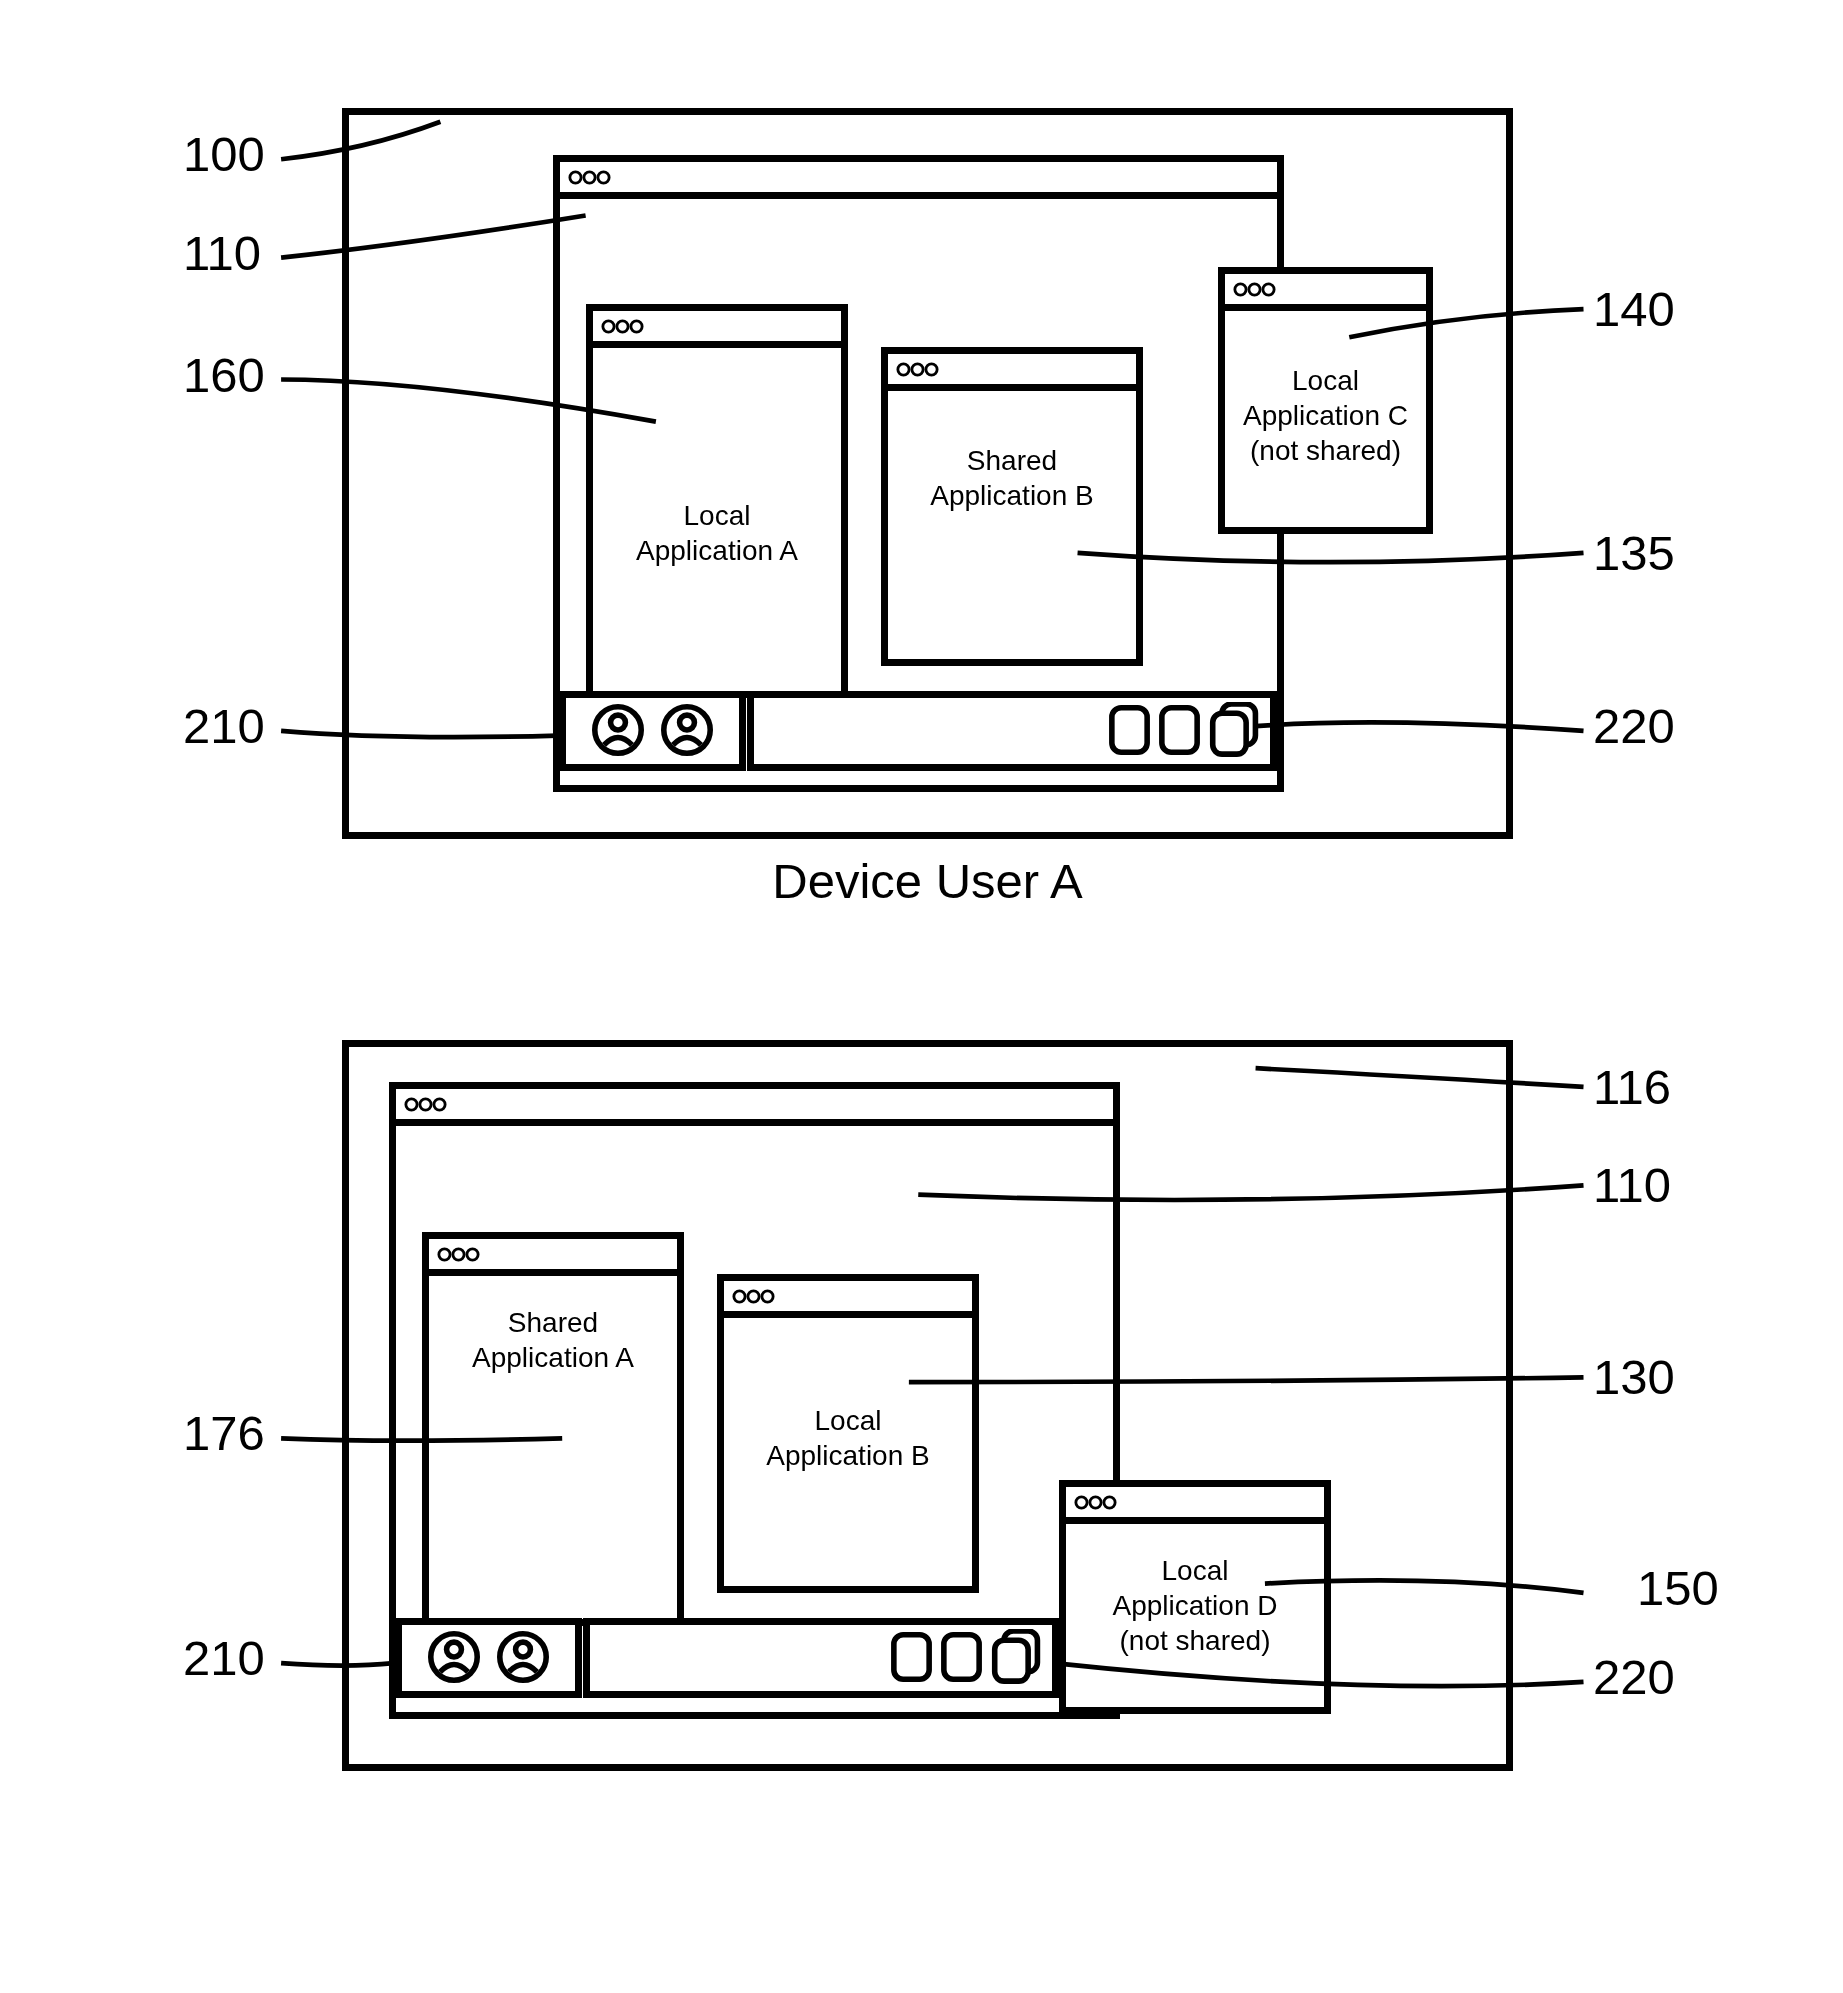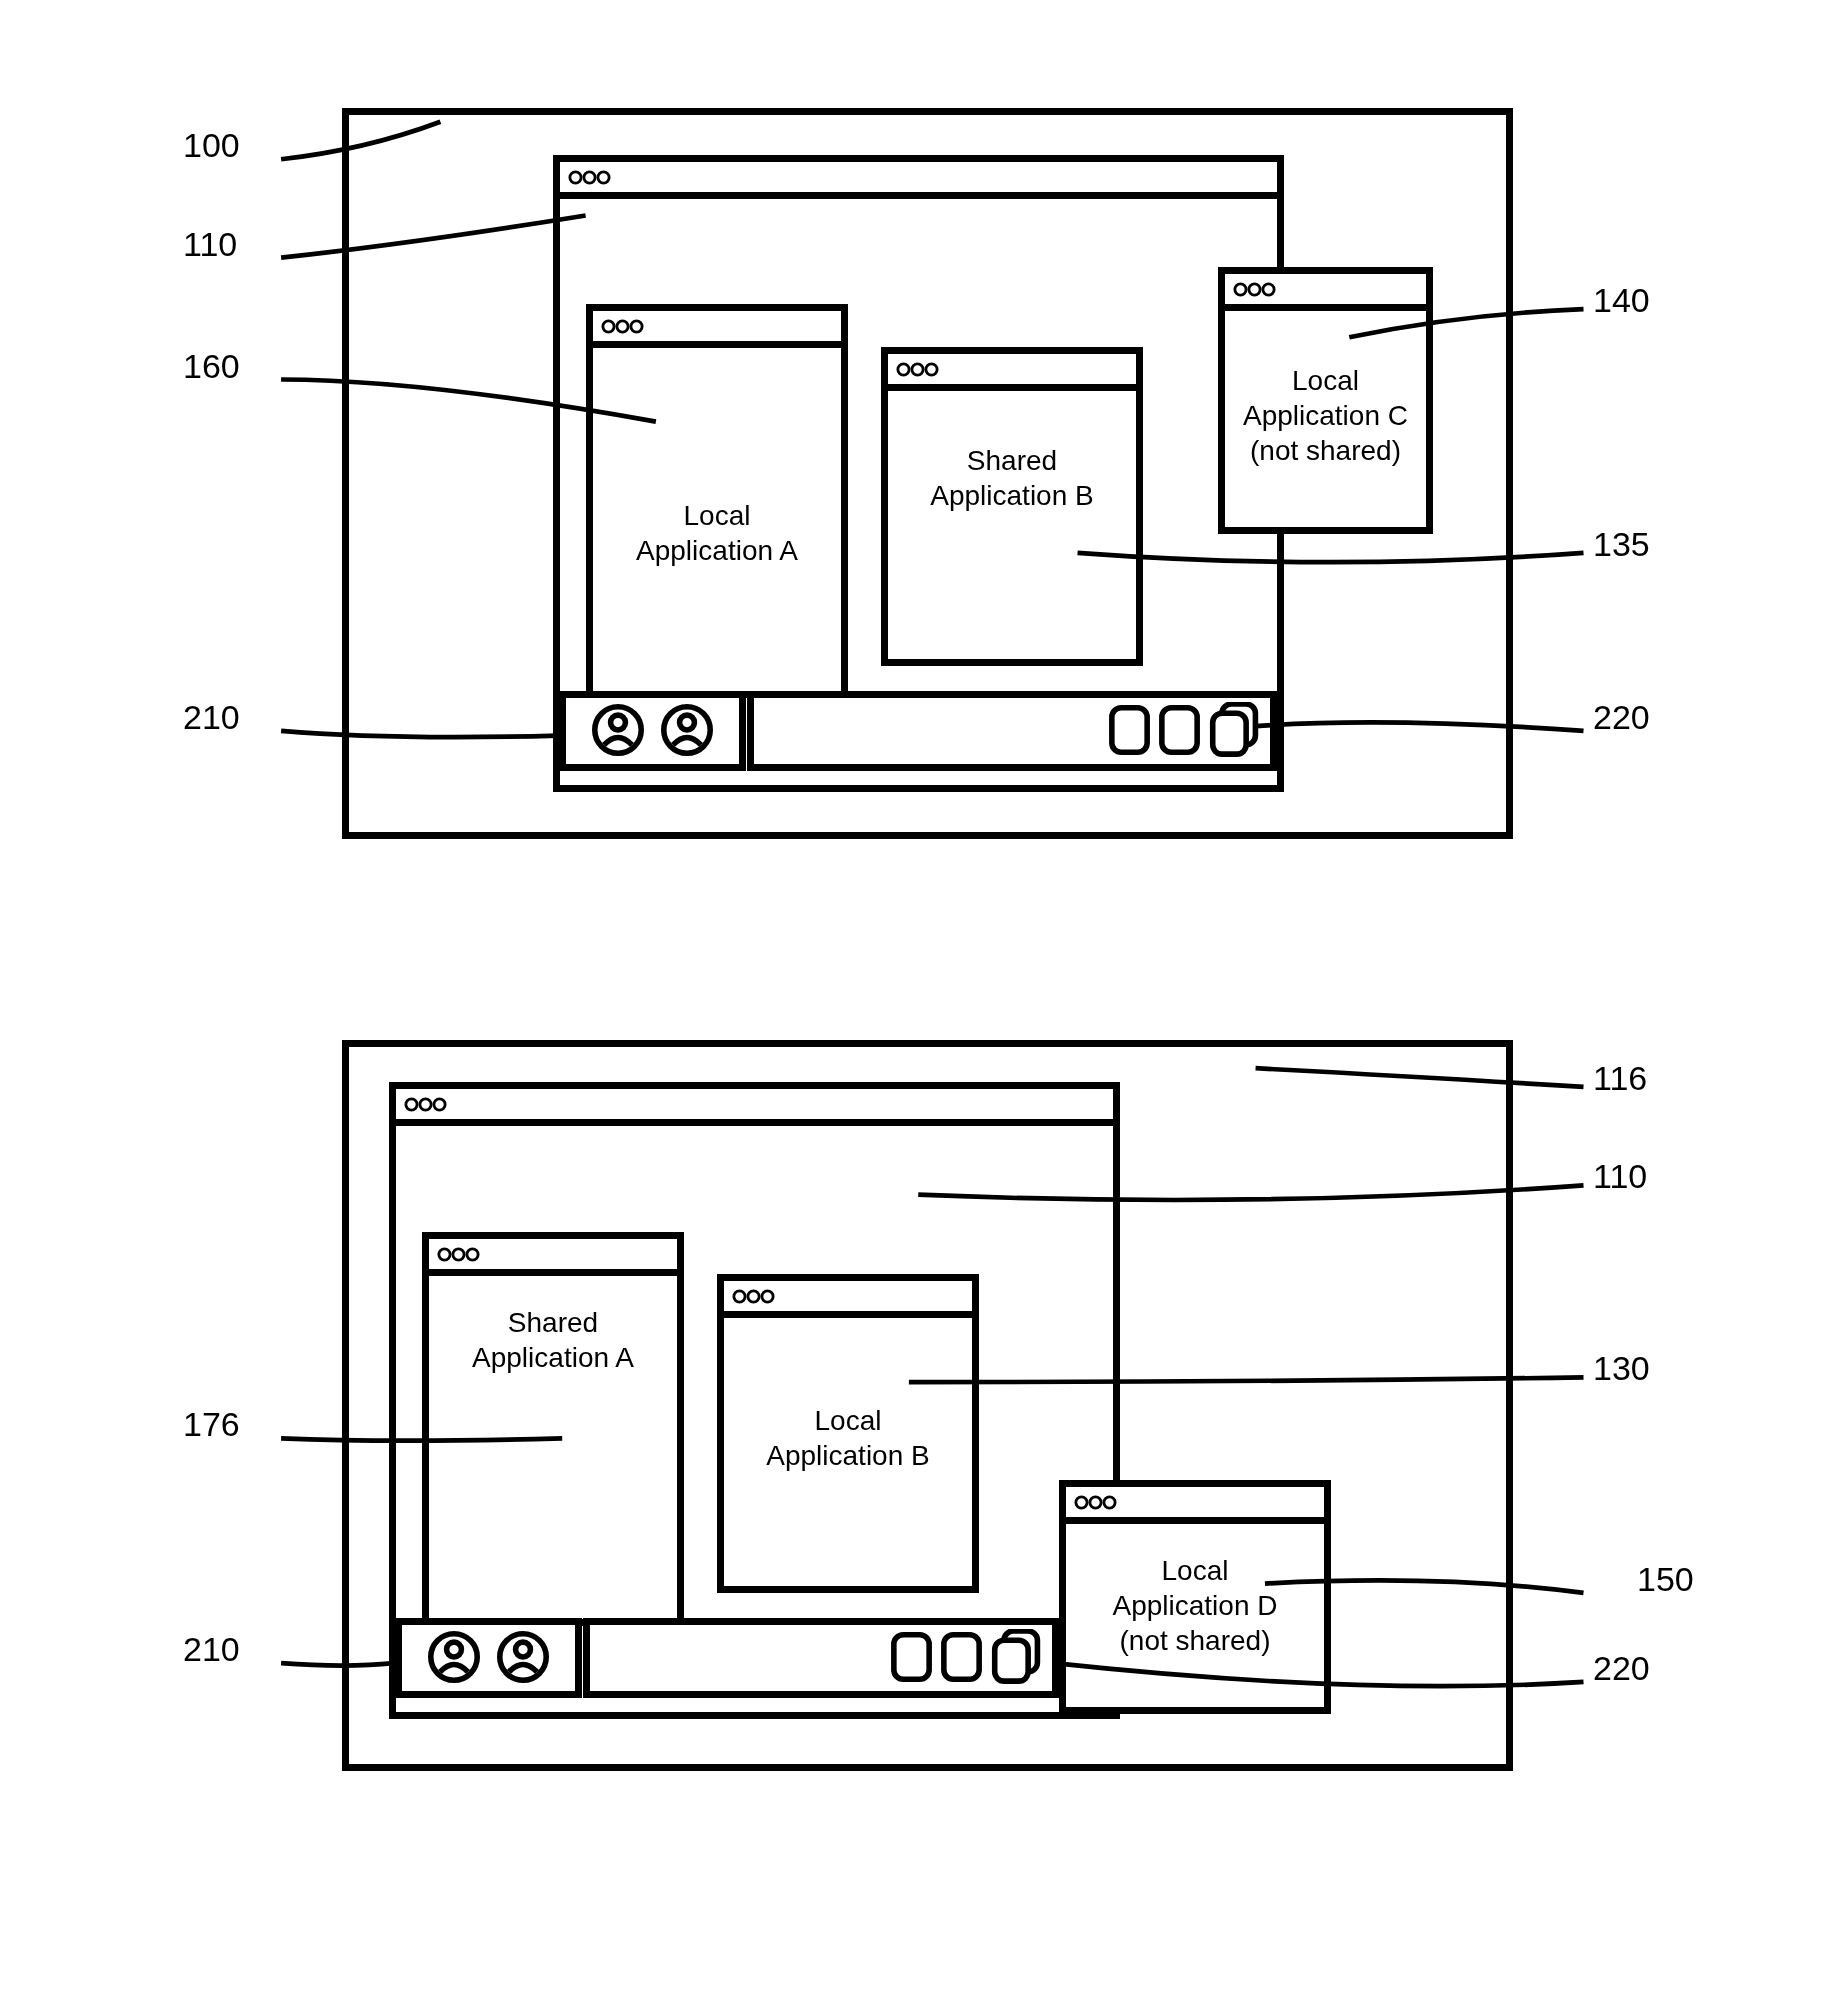--- a/index.html
+++ b/index.html
@@ -41,21 +41,21 @@
       line-height: 1.25;
       white-space: pre-line;
     }
     .caption {
       position: absolute;
       font-size: 49px;
       text-align: center;
     }
     .callout-num {
       position: absolute;
-      font-size: 34px;
+      font-size: 49px;
       text-align: left;
     }
     .callout-num.right {
       text-align: center;
     }
     .dock {
       position: absolute;
       border: 7.5px solid #000;
       box-sizing: border-box;
       background: #ffffff;
@@ -152,20 +152,21 @@
         </svg></span>
     <span><svg width="43" height="52" viewBox="0 0 46 56">
           <rect x="4" y="4" width="38" height="48" rx="10" fill="none" stroke="#000" stroke-width="6"></rect>
         </svg></span>
     <span><svg width="52" height="56" viewBox="0 0 56 60">
           <rect x="14" y="2" width="36" height="44" rx="10" fill="#fff" stroke="#000" stroke-width="6"></rect>
           <rect x="4" y="12" width="36" height="44" rx="10" fill="#fff" stroke="#000" stroke-width="6"></rect>
         </svg></span>
   </div>
 
+  <div class="caption" style="left:342px; top:853px; width:1171px;">Device User A</div>
 
   <div class="callout-num" style="left:183px; top:126px;">100</div>
   <div class="callout-num" style="left:183px; top:225px;">110</div>
   <div class="callout-num" style="left:183px; top:347px;">160</div>
   <div class="callout-num" style="left:183px; top:698px;">210</div>
 
   <div class="callout-num right" style="left:1593px; top:281px;">140</div>
   <div class="callout-num right" style="left:1593px; top:525px;">135</div>
   <div class="callout-num right" style="left:1593px; top:698px;">220</div>
 

